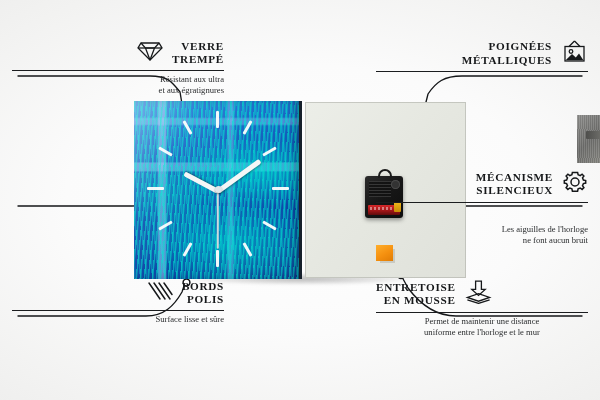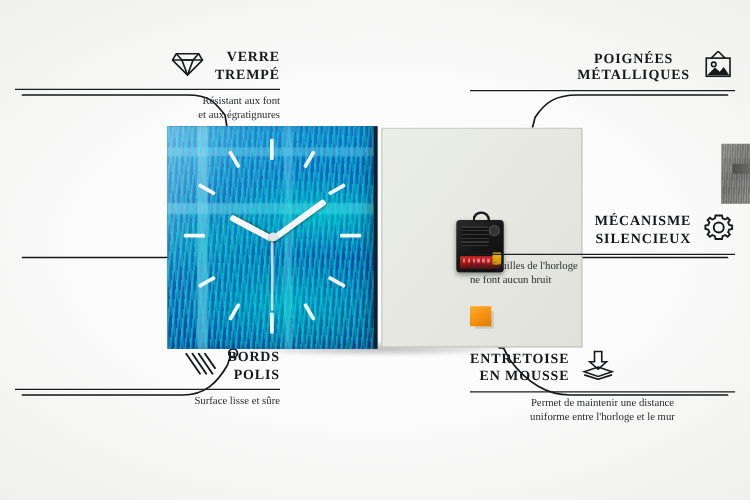--- a/index.html
+++ b/index.html
@@ -276,21 +276,21 @@
           <path d="M1 8 H25"></path>
           <path d="M4 3 L8.5 8 L13 20"></path>
           <path d="M22 3 L17.5 8 L13 20"></path>
           <path d="M8.5 8 H17.5"></path>
         </svg>
       </span>
       <span class="feat-title">VERRE
 TREMPÉ</span>
     </div>
     <div class="rule"></div>
-    <div class="feat-sub">Résistant aux font
+    <div class="feat-sub">Résistant aux ultra
 et aux égratignures</div>
   </div>
 
 
   <div class="feat feat-left" id="feat-bords">
     <div class="feat-head">
       <span class="icon">
         <svg width="26" height="22" viewBox="0 0 26 22" fill="none" stroke="#17191b" stroke-width="1.5" stroke-linecap="round">
           <path d="M2 3 L13 19"></path>
           <path d="M7 3 L18 19"></path>
@@ -300,21 +300,21 @@
       </span>
       <span class="feat-title">BORDS
 POLIS</span>
     </div>
     <div class="rule"></div>
     <div class="feat-sub">Surface lisse et sûre</div>
   </div>
 
   <div class="feat feat-right" id="feat-poignees">
     <div class="feat-head" style="justify-content:flex-end;">
-      <span class="feat-title" style="text-align:center;">POIGNÉES
+      <span class="feat-title" style="text-align:right;">POIGNÉES
 MÉTALLIQUES</span>
       <span class="icon">
         <svg width="27" height="23" viewBox="0 0 27 23" fill="none" stroke="#17191b" stroke-width="1.3">
           <path d="M13.5 1 L8 6.5 M13.5 1 L19 6.5"></path>
           <rect x="4" y="6.5" width="19" height="14.5"></rect>
           <circle cx="10" cy="11.5" r="1.8"></circle>
           <path d="M4.6 20.2 L11 14 L14.8 17.4 L18 13.6 L22.4 20.2 Z" fill="#17191b" stroke="none"></path>
         </svg>
       </span>
     </div>
@@ -326,21 +326,21 @@
       <span class="feat-title" style="text-align:right;">MÉCANISME
 SILENCIEUX</span>
       <span class="icon">
         <svg width="26" height="24" viewBox="0 0 26 24" fill="none" stroke="#17191b" stroke-width="1.5">
           <path d="M13 2.4 l2.6 0 0.5 2.3 2.1 0.9 1.9-1.4 1.8 1.8 -1.4 1.9 0.9 2.1 2.3 0.5 0 2.6 -2.3 0.5 -0.9 2.1 1.4 1.9 -1.8 1.8 -1.9-1.4 -2.1 0.9 -0.5 2.3 -2.6 0 -2.6 0 -0.5-2.3 -2.1-0.9 -1.9 1.4 -1.8-1.8 1.4-1.9 -0.9-2.1 -2.3-0.5 0-2.6 2.3-0.5 0.9-2.1 -1.4-1.9 1.8-1.8 1.9 1.4 2.1-0.9 0.5-2.3 Z"></path>
           <circle cx="13" cy="12" r="4"></circle>
         </svg>
       </span>
     </div>
     <div class="rule"></div>
-    <div class="feat-sub" style="text-align:left;">Les aiguilles de l'horloge
+    <div class="feat-sub" style="text-align:right;margin-top:18px;">Les aiguilles de l'horloge
 ne font aucun bruit</div>
   </div>
 
   <div class="feat feat-right" id="feat-entretoise">
     <div class="feat-head" style="justify-content:flex-start;">
       <span class="feat-title" style="text-align:right;">ENTRETOISE
 EN MOUSSE</span>
       <span class="icon">
         <svg width="27" height="24" viewBox="0 0 27 24" fill="none" stroke="#17191b" stroke-width="1.3">
           <path d="M10.6 1.2 H16.4 V9.4 H20.2 L13.5 15.4 L6.8 9.4 H10.6 Z"></path>

